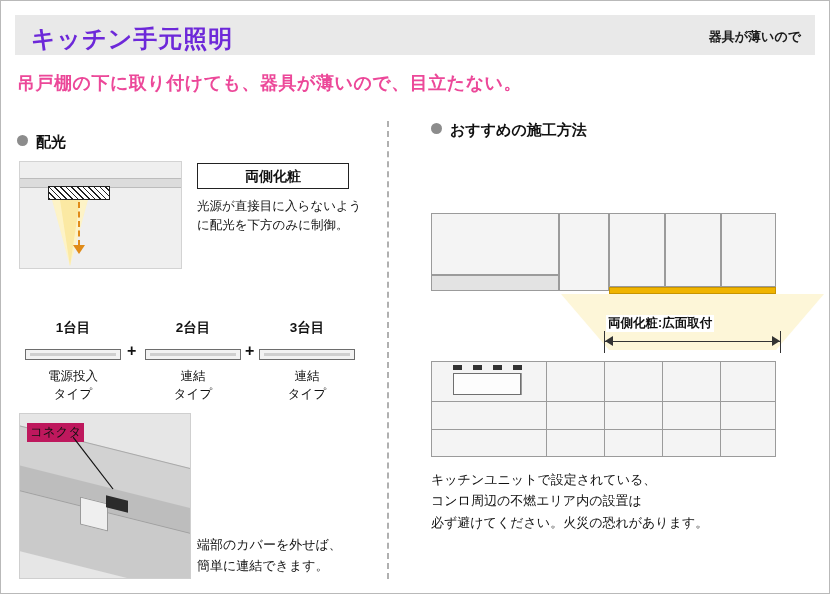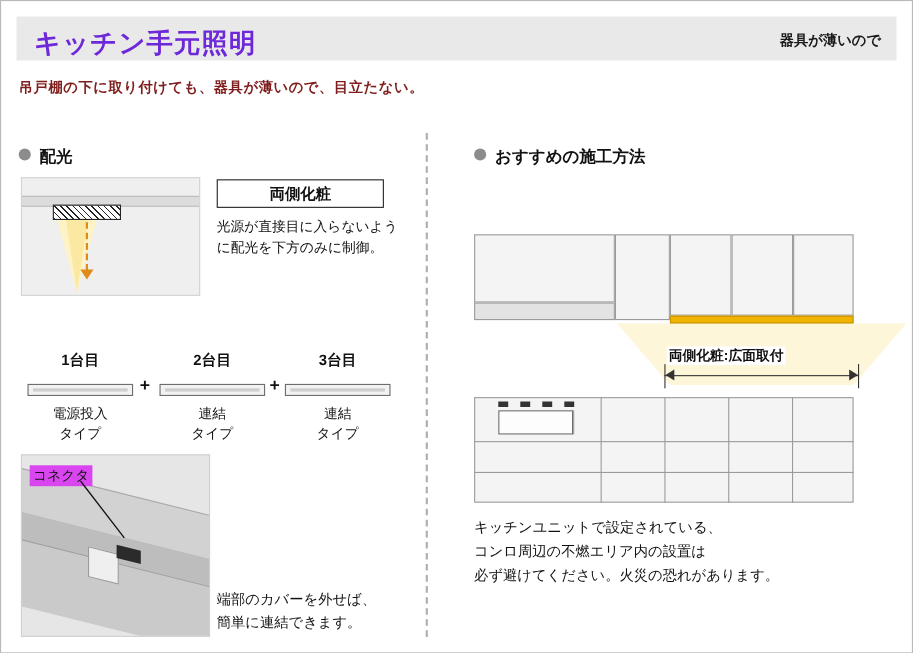--- a/index.html
+++ b/index.html
@@ -44,24 +44,24 @@
     right: 14px;
     top: 13px;
     font-size: 13px;
     font-weight: bold;
     color: #1a1a1a;
   }
   .lead {
     position: absolute;
     left: 16px;
     top: 70px;
-    font-size: 13px;
+    font-size: 18px;
     font-weight: bold;
     letter-spacing: 0.5px;
-    color: #7f1d1d;
+    color: #ec4899;
   }
   
   .v-divider {
     position: absolute;
     left: 386px;
     top: 120px;
     width: 0;
     height: 458px;
     border-left: 2px dashed #b0b0b0;
   }
@@ -279,21 +279,21 @@
     width: 22px;
     height: 12px;
     background: #2b2b2b;
     transform: skewY(14deg);
   }
   .conn-label {
     position: absolute;
     left: 26px;
     top: 422px;
     font-size: 12.5px;
-    background: #d946ef;
+    background: #be185d;
     padding: 1px 3px;
   }
   .conn-leader {
     position: absolute;
     left: 72px;
     top: 436px;
     width: 46px;
     height: 58px;
   }
   .conn-caption {
@@ -466,21 +466,21 @@
     <div class="conn-gap"></div>
     <div class="conn-black"></div>
   </div>
   <div class="conn-label">コネクタ</div>
   <svg class="conn-leader" viewBox="0 0 46 58">
     <line x1="0" y1="0" x2="40" y2="52" stroke="#111" stroke-width="1.2"></line>
   </svg>
   <div class="conn-caption" style="white-space:pre-line;">端部のカバーを外せば、
 簡単に連結できます。</div>
 
-  <div class="sec-head" style="left:430px; top:132px;">
+  <div class="sec-head" style="left:430px; top:120px;">
     <span class="bullet"></span><span>おすすめの施工方法</span>
   </div>
 
   <div class="cab" style="left:430px; top:212px; width:128px; height:62px;"></div>
   <div class="cab cab-shade" style="left:430px; top:274px; width:128px; height:16px;"></div>
   <div class="cab" style="left:558px; top:212px; width:50px; height:78px;"></div>
   <div class="cab" style="left:608px; top:212px; width:56px; height:74px;"></div>
   <div class="cab" style="left:664px; top:212px; width:56px; height:74px;"></div>
   <div class="cab" style="left:720px; top:212px; width:55px; height:74px;"></div>
 

